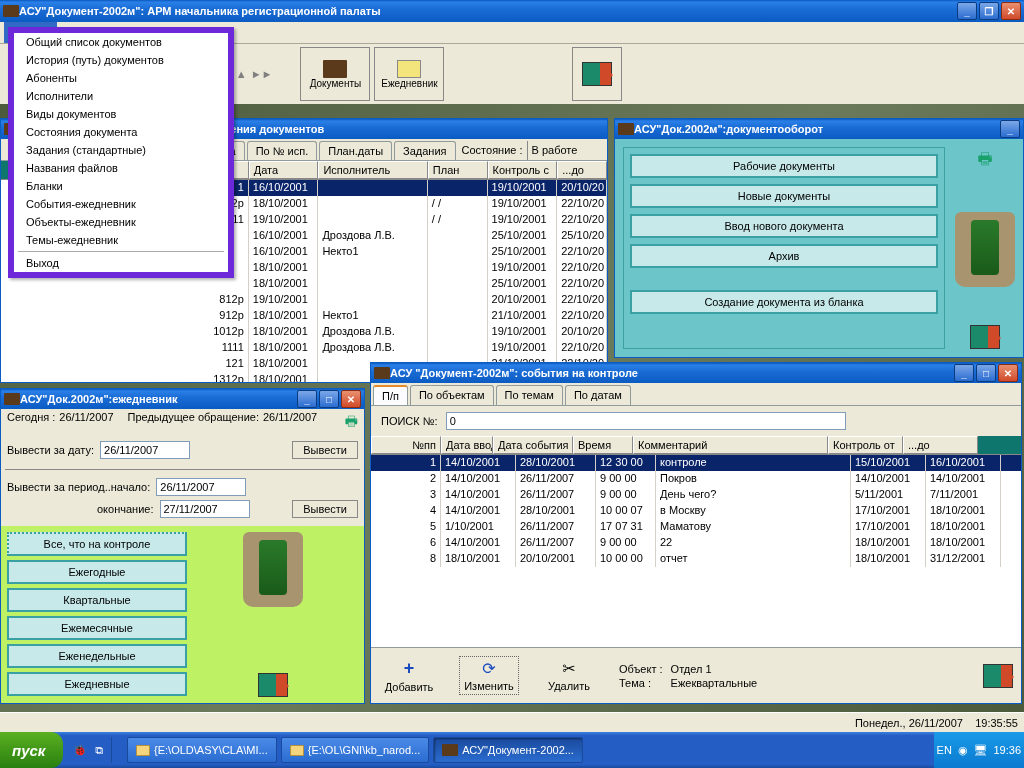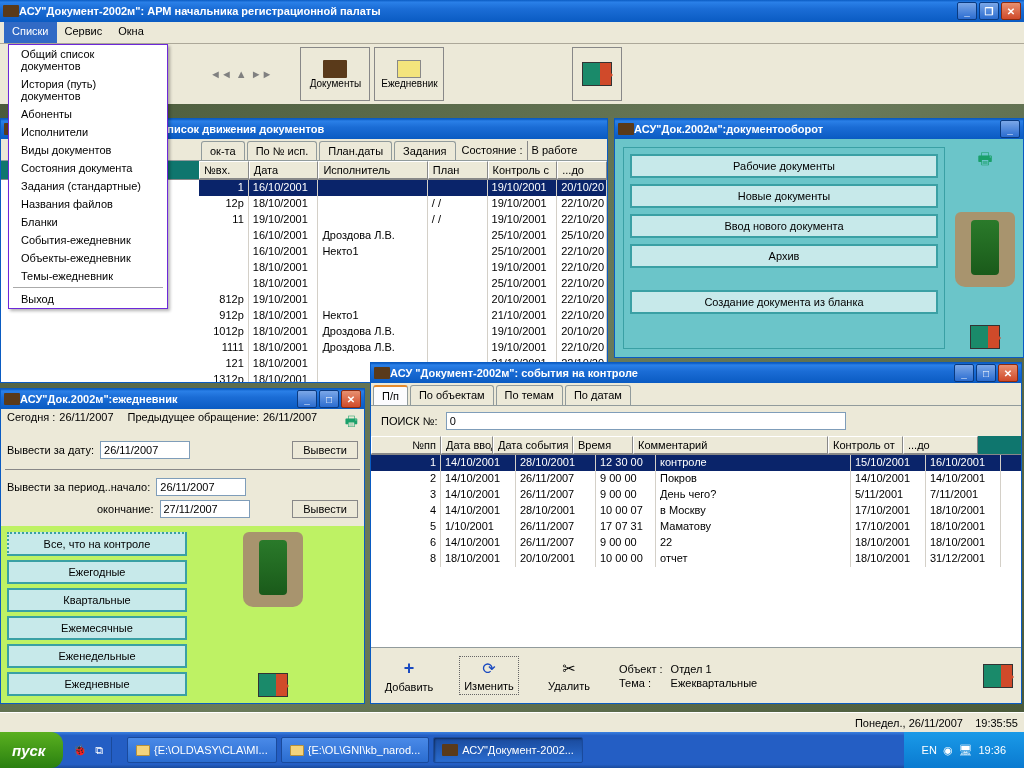--- a/index.html
+++ b/index.html
@@ -7,21 +7,21 @@
 
 .main-window { position: absolute; left: 0; top: 0; width: 1024px; height: 768px; background: #ece9d8; }
 .titlebar { height: 22px; background: linear-gradient(#0a5bc2,#2a80e8 10%,#1b6dd6 40%,#0a5bc2); color: #fff; display: flex; align-items: center; padding: 0 3px; font-weight: bold; }
 .titlebar .spacer { flex:1; }
 .winbtns { display:flex; gap:2px; }
 .winbtn { width:20px; height:18px; background: linear-gradient(#7ba7e8,#2a6cd0); border:1px solid #0a3a80; border-radius:2px; color:#fff; display:flex; align-items:center; justify-content:center; font-family: Arial; font-size:10px; font-weight:bold; cursor:default; }
 .winbtn.close { background: linear-gradient(#e89070,#d04a2a); border-color:#8a2a10; }
 .menubar { height:22px; background:#ece9d8; border-bottom:1px solid #aca899; display:flex; padding-left:4px; }
 .menubar .mitem { padding:3px 8px; cursor:default; }
 .menubar .mitem.active { background:#316ac5; color:#fff; }
-.dropdown { position:absolute; left:8px; top:44px; background:#fff; border:1px solid #6d28d9; box-shadow:2px 2px 3px rgba(0,0,0,.3); z-index:500; width:160px; }
+.dropdown { position:absolute; left:8px; top:27px; background:#fff; border:6px solid #6d28d9; box-shadow:2px 2px 3px rgba(0,0,0,.3); z-index:500; width:226px; }
 .dropdown .ditem { padding:3px 12px; cursor:default; }
 .dropdown hr { border:none; border-top:1px solid #aaa; margin:2px 4px; }
 
 .toolbar { height:60px; background:#ece9d8; display:flex; gap:4px; align-items:center; padding:2px 6px; }
 .tbtn { border:1px solid #888; background:#ece9d8; padding:2px 4px; min-width:70px; height:54px; display:flex; flex-direction:column; align-items:center; justify-content:center; font-size:10px; }
 .tspacer { width:200px; }
 
 .mdi { position:absolute; left:0; top:104px; right:0; bottom:36px; background: linear-gradient(135deg,#4a5a3a,#6a7a5a,#4a5a3a); overflow:hidden; }
 
 .child { position:absolute; background:#ece9d8; border:1px solid #0a5bc2; display:flex; flex-direction:column; }
@@ -48,21 +48,21 @@
 
 .exiticon { width:30px; height:24px; background: linear-gradient(90deg,#1a8a6a 60%,#d04a2a 60%); border:1px solid #333; position:relative; }
 .exiticon::after{content:"";position:absolute;right:-6px;top:8px;border:4px solid transparent;border-left-color:#d04a2a;}
 .mainstatus { position:absolute; left:0; right:0; bottom:36px; height:20px; background:#ece9d8; border-top:1px solid #fff; display:flex; align-items:center; padding:0 6px; font-size:11px; }
 .mainstatus .r { margin-left:auto; }
 
 .taskbar { position:absolute; left:0; right:0; bottom:0; height:36px; background: linear-gradient(#3a80e0,#245ec4 10%,#245ec4 90%,#1a4a9c); display:flex; align-items:center; }
 .startbtn { height:36px; background: linear-gradient(#5ab020,#2a8010); color:#fff; font-weight:bold; font-style:italic; padding:0 18px 0 12px; display:flex; align-items:center; border-radius:0 12px 12px 0; font-size:15px; }
 .tbitem { height:26px; background: linear-gradient(#4a8ae8,#2a6cd0); border:1px solid #1a4a9c; border-radius:2px; margin:0 2px; padding:0 8px; color:#fff; display:flex; align-items:center; gap:4px; font-size:11px; max-width:180px; overflow:hidden; white-space:nowrap; }
 .tbitem.active { background: linear-gradient(#1a4a9c,#2a6cd0); box-shadow: inset 1px 1px 2px rgba(0,0,0,.4); }
-.tray { margin-left:auto; background: linear-gradient(#1a9ae8,#0a7ad0); height:36px; display:flex; align-items:center; padding:0 18px; color:#fff; font-size:11px; gap:6px; }
+.tray { margin-left:auto; background: linear-gradient(#1a9ae8,#0a7ad0); height:36px; display:flex; align-items:center; padding:0 3px; color:#fff; font-size:11px; gap:6px; }
 
 .bookicon{width:16px;height:12px;display:inline-block;background:linear-gradient(90deg,#5a3a1a 48%,#fff 48% 52%,#5a3a1a 52%);border-radius:1px;vertical-align:middle;}
 .foldericon{width:14px;height:11px;display:inline-block;background:#f4d47c;border:1px solid #b8923a;border-radius:1px;vertical-align:middle;}
 
 .botbar { height:56px; border-top:1px solid #919b9c; background:#ece9d8; display:flex; align-items:center; padding:4px 8px; gap:20px; }
 .botbtn { display:flex; flex-direction:column; align-items:center; gap:2px; font-size:11px; cursor:default; width:60px; }
 .botbtn.sel { border:1px dotted #666; padding:2px; }
 </style>
 </head>
 <body>

